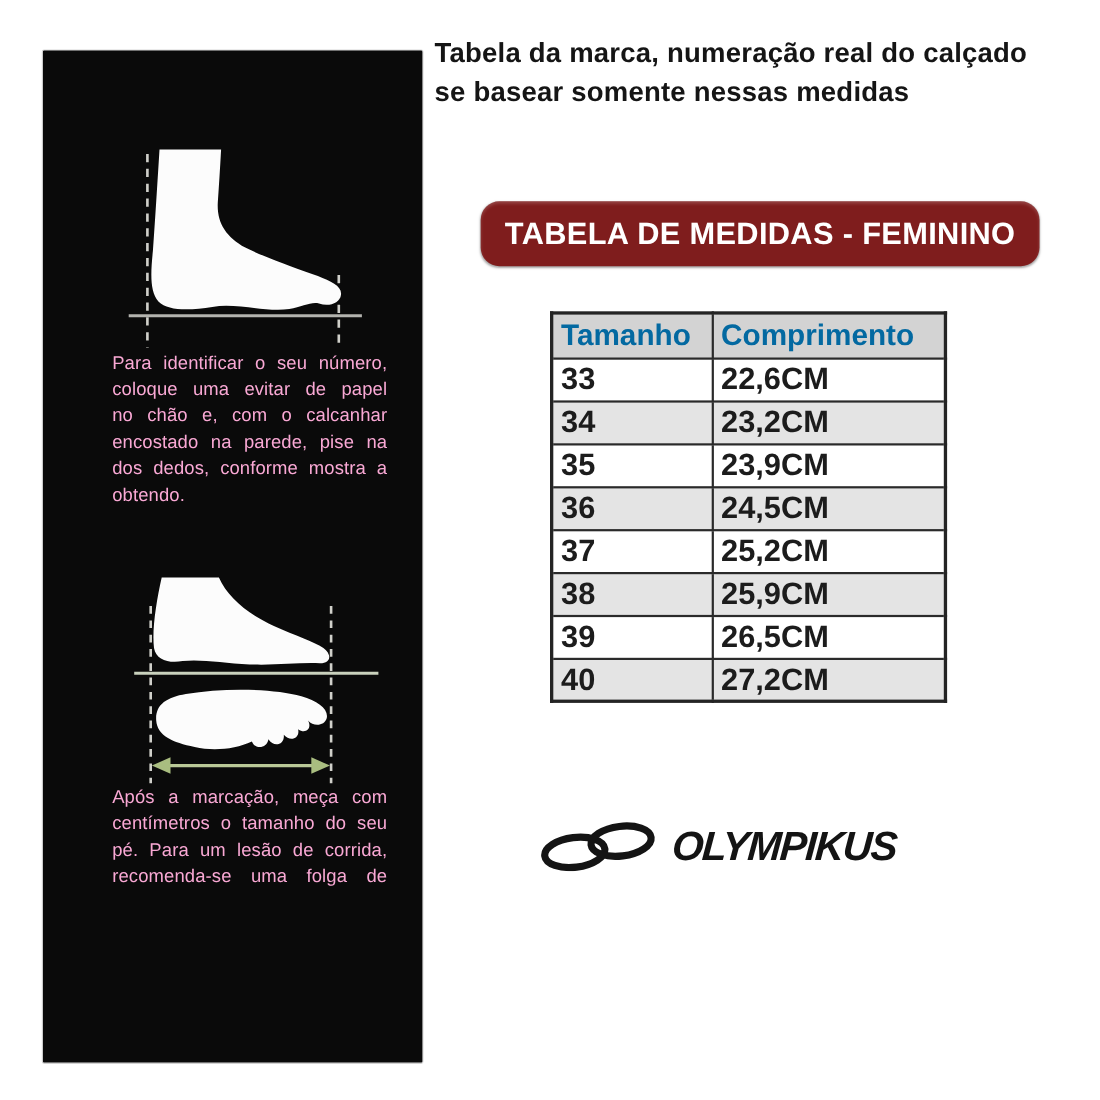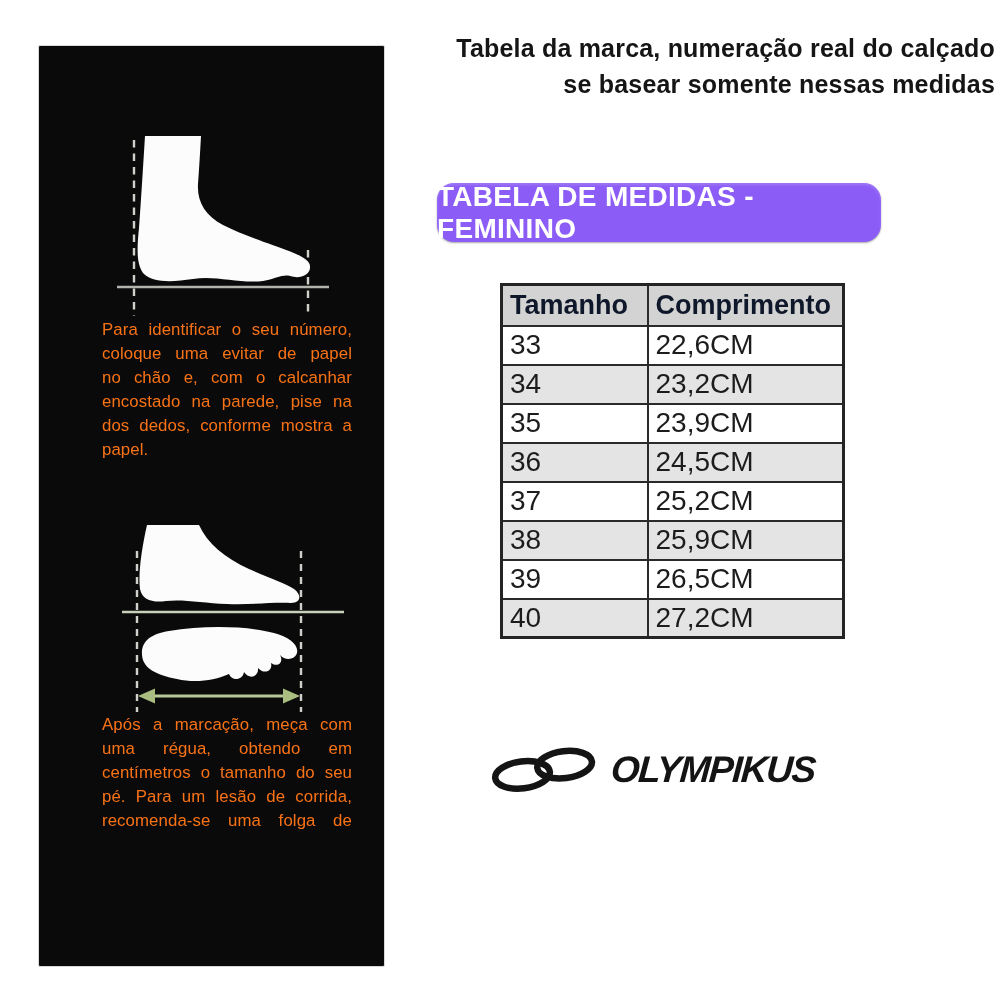--- a/index.html
+++ b/index.html
@@ -19,41 +19,41 @@
     background:#0a0a0a;
     border:1px solid #d8d8d8;
     border-radius:2px;
   }
   .illus { position:absolute; display:block; }
   .illus1 { left:76px; top:86px; }
   .illus2 { left:70px; top:471px; }
 
   .para {
     position:absolute; left:63px; width:250px;
-    color:#f97316; margin:0;
+    color:#f9a8d4; margin:0;
     font-size:16.8px; line-height:24px;
     letter-spacing:0.1px;
   }
   .para1 { top:272px; }
   .para2 { top:667px; }
   .jline { text-align:justify; text-align-last:justify; }
   .jline.last { text-align-last:left; }
 
   
   .title {
     position:absolute; left:395px; top:30px; width:600px;
-    margin:0; text-align:right;
+    margin:0; text-align:left;
     font-size:25px; line-height:36px; font-weight:600;
     color:#151515; white-space:pre-line; letter-spacing:0.2px;
   }
 
   .pill {
     position:absolute; left:437px; top:183px;
-    width:444px; height:59px;
-    background:#8b5cf6;
+    width:508px; height:59px;
+    background:#7f1d1d;
     border-radius:17px;
     box-shadow: inset 0 2px 3px rgba(255,255,255,0.18), 0 1px 2px rgba(0,0,0,0.35);
     display:flex; align-items:center; justify-content:center;
   }
   .pill span {
     color:#ffffff; font-weight:bold; font-size:28px; letter-spacing:0.3px;
   }
 
   table.sizes {
     position:absolute; left:500px; top:283px;
@@ -61,26 +61,26 @@
     background:#ffffff;
     border:3px solid #242424;
   }
   table.sizes th, table.sizes td {
     border:2.5px solid #2a2a2a;
     text-align:left; vertical-align:middle;
     padding:0 0 0 7px;
   }
   table.sizes th {
     height:41px; font-size:27px; font-weight:bold;
-    background:#d3d3d3; color:#0f172a;
+    background:#d3d3d3; color:#0369a1;
   }
   table.sizes th.col-size { width:146px; }
-  table.sizes th.col-len  { width:196px; }
+  table.sizes th.col-len  { width:212px; }
   table.sizes td {
-    height:39px; font-size:28px; font-weight:400; color:#1c1c1c;
+    height:39px; font-size:28px; font-weight:700; color:#1c1c1c;
     background:#ffffff;
   }
   table.sizes tbody tr:nth-child(even) td { background:#e4e4e4; }
 
   .logo {
     position:absolute; left:490px; top:746px;
     display:flex; align-items:center; gap:9px;
   }
   .logo .brand-text {
     font-size:37px; font-weight:bold; font-style:italic;
@@ -102,37 +102,36 @@
       <path fill="#fcfcfc" d="M30 4 L86 4 C85 22 84 38 83 52 C82 70 90 83 108 93 C130 104 158 113 174 119 C186 124 196 128 195 136 C194 144 184 147 175 144 C168 142 160 147 148 149 C125 152 100 143 78 147 C58 150 38 151 29 142 C21 133 22 116 24 96 C26 68 28 36 30 4 Z"></path>
       <line x1="2" y1="155" x2="214" y2="155" stroke="#b3b3ae" stroke-width="2.6"></line>
     </svg>
 
     <div class="para para1">
         <div class="jline">Para identificar o seu número,</div>
         <div class="jline">coloque uma evitar de papel</div>
         <div class="jline">no chão e, com o calcanhar</div>
         <div class="jline">encostado na parede, pise na</div>
         <div class="jline">dos dedos, conforme mostra a</div>
-        <div class="jline last">papel.</div>
+        <div class="jline last">obtendo.</div>
       </div>
 
     <svg class="illus illus2" width="240" height="205" viewBox="0 0 240 205">
       <line x1="28" y1="34" x2="28" y2="195" stroke="#d0d0ca" stroke-width="2.4" stroke-dasharray="7 6"></line>
       <line x1="192" y1="34" x2="192" y2="195" stroke="#d0d0ca" stroke-width="2.4" stroke-dasharray="7 6"></line>
       <path fill="#fcfcfc" d="M38 8 L90 8 C98 26 116 41 140 52 C160 61 176 66 185 72 C193 78 192 86 182 86 C164 85 142 88 118 87 C94 86 74 82 57 84 C44 86 33 83 31 72 C29 56 33 30 38 8 Z"></path>
       <line x1="13" y1="95" x2="235" y2="95" stroke="#c9d1bd" stroke-width="2.6"></line>
       <path fill="#fcfcfc" d="M60 114 C95 108 140 109 165 116 C180 120 190 128 188 136 C186 143 176 144 171 138 C175 145 169 151 162 146 C164 154 155 158 149 151 C150 160 140 163 135 155 C134 163 123 165 120 157 C105 164 85 166 68 162 C48 158 34 152 33 138 C32 124 42 117 60 114 Z"></path>
       <line x1="42" y1="179" x2="178" y2="179" stroke="#b9c897" stroke-width="3"></line>
       <path d="M29 179 L46 171.5 L46 186.5 Z" fill="#a9bd80"></path>
       <path d="M191 179 L174 171.5 L174 186.5 Z" fill="#a9bd80"></path>
     </svg>
 
     <div class="para para2">
         <div class="jline">Após a marcação, meça com</div>
-        <div class="jline">uma régua, obtendo em</div>
         <div class="jline">centímetros o tamanho do seu</div>
         <div class="jline">pé. Para um lesão de corrida,</div>
         <div class="jline">recomenda-se uma folga de</div>
       </div>
   </section>
 
   <h1 class="title">Tabela  da marca, numeração real do calçado
 se basear somente nessas medidas</h1>
 
   <div class="pill">

